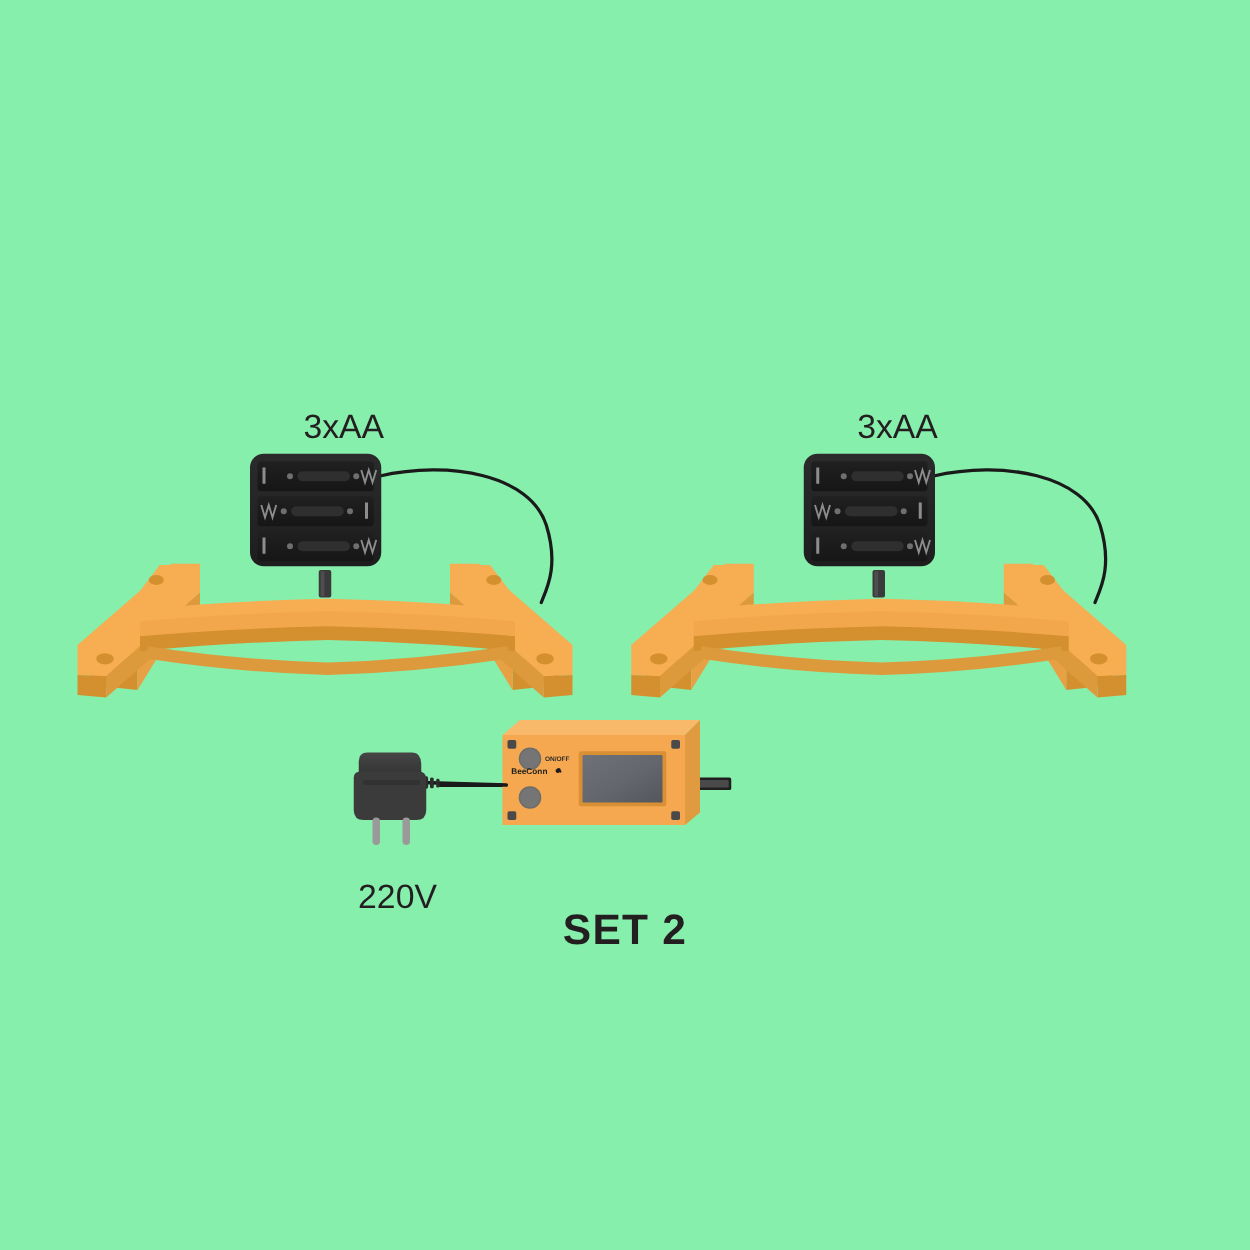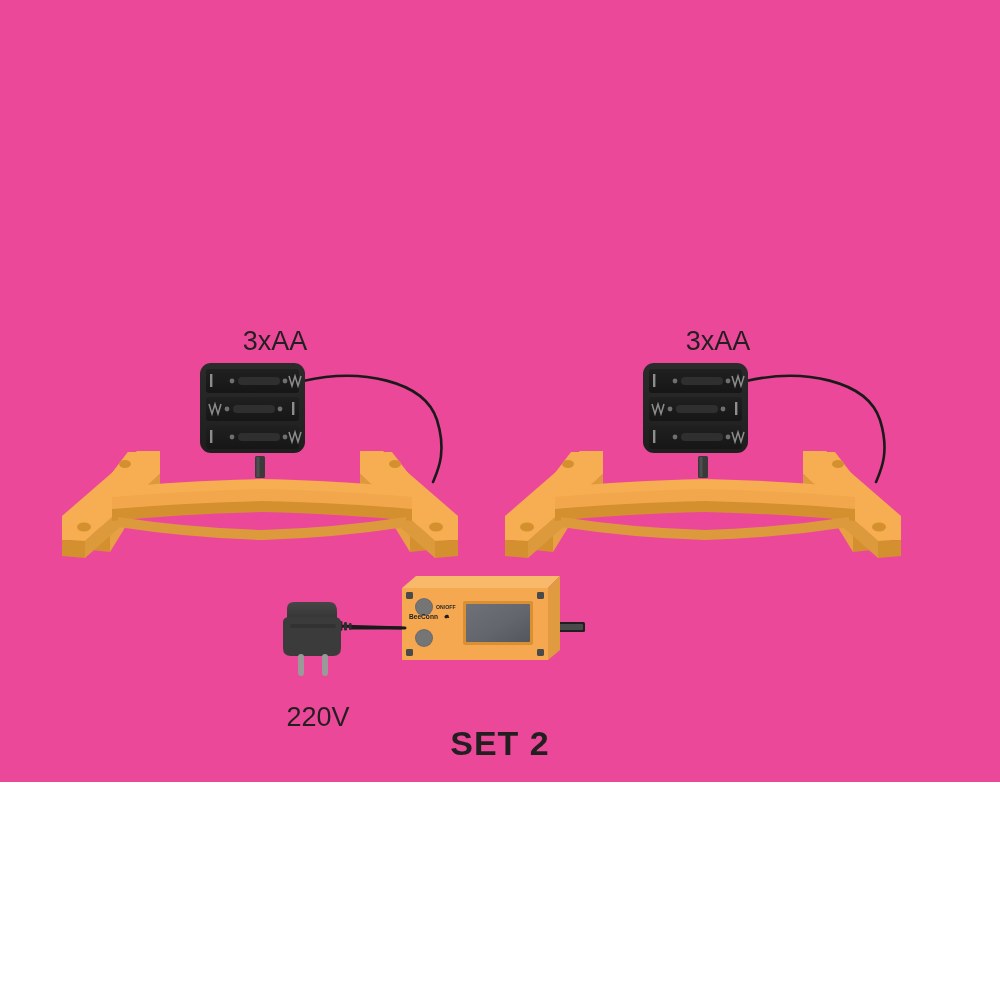--- a/index.html
+++ b/index.html
@@ -11,22 +11,22 @@
   body {
     width: 1000px;
     height: 1000px;
     font-family: "Liberation Sans", sans-serif;
     overflow: hidden;
     position: relative;
   }
   #stage {
     position: relative;
     width: 1000px;
-    height: 782px;
-    background: #ec4899;
+    height: 1000px;
+    background: #86efac;
   }
   #stage > svg {
     position: absolute;
     top: 0;
     left: 0;
     display: block;
   }
   .label-text {
     font-family: "Liberation Sans", sans-serif;
     fill: #231f20;

